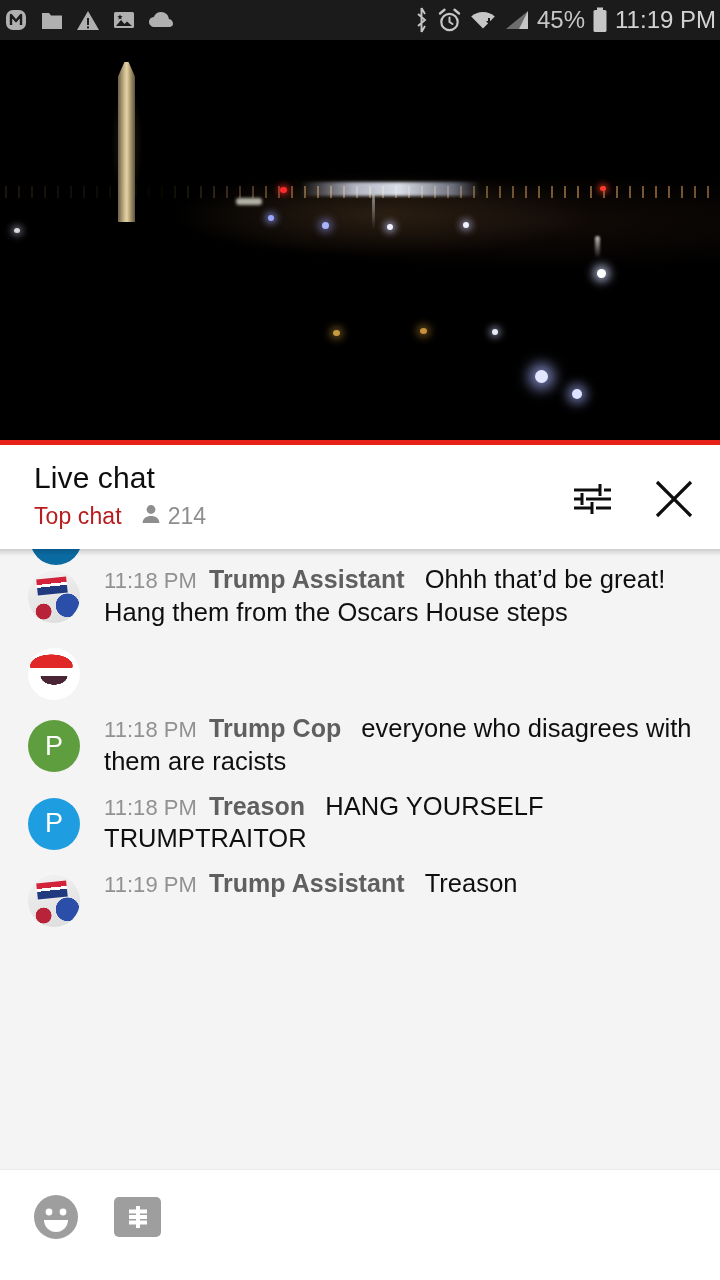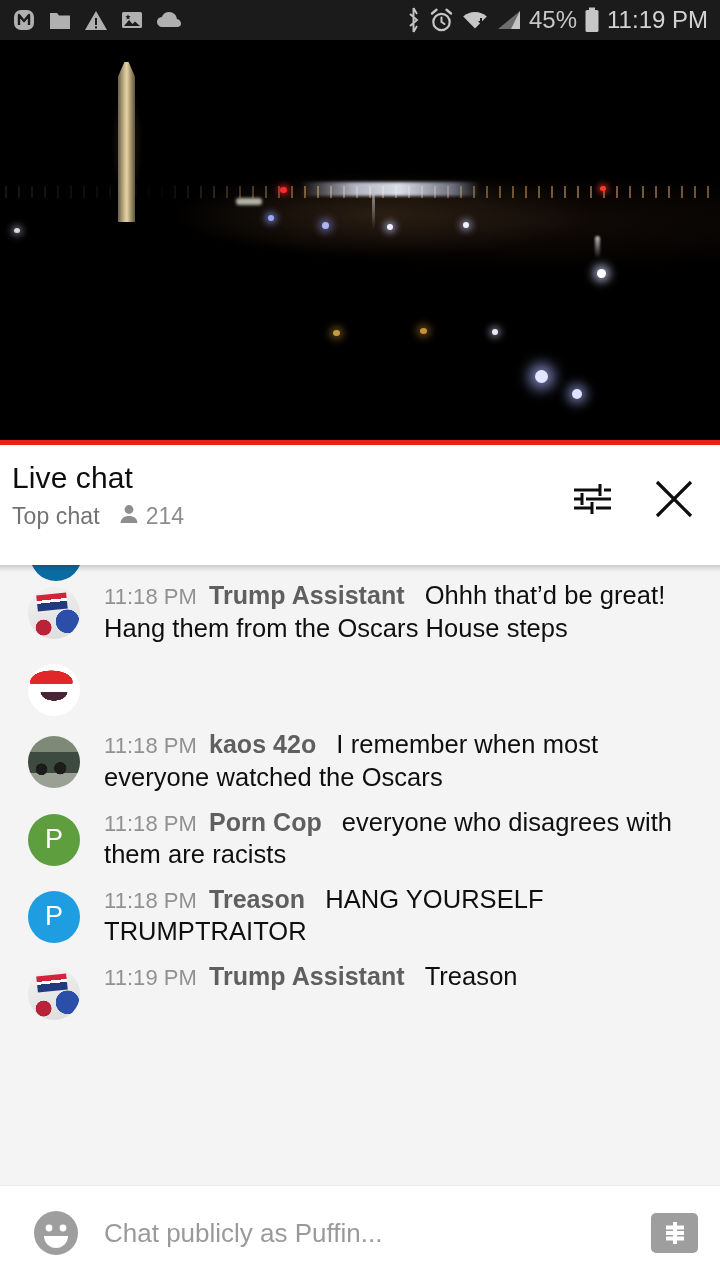--- a/index.html
+++ b/index.html
@@ -10,21 +10,21 @@
     overflow:hidden;
   }
 
   
   .statusbar{
     position:relative;
     height:40px;
     background:#1b1b1b;
     display:flex;
     align-items:center;
-    padding:0 12px;
+    padding:0 4px;
     color:#b0b0b0;
   }
   .sb-left{ display:flex; align-items:center; gap:12px; }
   .sb-right{ display:flex; align-items:center; gap:7px; margin-left:auto; }
   .sb-icon{ display:flex; align-items:center; justify-content:center; }
   .sb-text{
     font-size:24px;
     color:#c6c6c6;
     letter-spacing:0px;
     font-weight:400;
@@ -78,44 +78,44 @@
     filter: blur(1.4px);
   }
   .red-line{
     position:absolute; left:0; right:0; bottom:0;
     height:5px; background:#e62117;
   }
 
   
   .chat-header{
     position:relative;
-    height:120px;
+    height:104px;
     background:#ffffff;
-    padding:14px 22px 0 12px;
+    padding:14px 22px 0 34px;
     display:flex;
     align-items:flex-start;
     z-index:5;
   }
   .ch-titles{ flex:1; }
   .ch-title{
     font-size:30px;
     font-weight:400;
     color:#0d0d0d;
     line-height:1.25;
     letter-spacing:0.1px;
   }
   .ch-sub{
     margin-top:6px;
     display:flex;
     align-items:center;
     gap:18px;
   }
   .ch-subtext{
     font-size:23px;
-    color:#737373;
+    color:#b91c1c;
     letter-spacing:0.1px;
   }
   .ch-viewers{
     display:flex;
     align-items:center;
     gap:6px;
     font-size:23px;
     color:#8e8e8e;
   }
   .ch-actions{
@@ -413,47 +413,42 @@
   <div class="list-shadow"></div>
   <div class="peek"></div>
 <div class="msg">
       <div class="avatar av-trump"></div>
       <div class="msg-body"><span class="ts">11:18 PM</span><span class="author">Trump Assistant</span><span class="text">Ohhh that’d be great! Hang them from the Oscars House steps</span></div>
     </div>
     <div class="msg">
       <div class="avatar av-mezz"></div>
     </div>
     <div class="msg">
-      <div class="avatar av-kaos"></div>
-      <div class="msg-body"><span class="ts">11:18 PM</span><span class="author">kaos 42o</span><span class="text">I remember when most everyone watched the Oscars</span></div>
-    </div>
-    <div class="msg">
       <div class="avatar letter" style="background: rgb(94, 158, 62);">P</div>
-      <div class="msg-body"><span class="ts">11:18 PM</span><span class="author">Porn Cop</span><span class="text">everyone who disagrees with them are racists</span></div>
+      <div class="msg-body"><span class="ts">11:18 PM</span><span class="author">Trump Cop</span><span class="text">everyone who disagrees with them are racists</span></div>
     </div>
     <div class="msg">
       <div class="avatar letter" style="background: rgb(30, 158, 224);">P</div>
       <div class="msg-body"><span class="ts">11:18 PM</span><span class="author">Treason</span><span class="text">HANG YOURSELF TRUMPTRAITOR</span></div>
     </div>
     <div class="msg">
       <div class="avatar av-trump"></div>
       <div class="msg-body"><span class="ts">11:19 PM</span><span class="author">Trump Assistant</span><span class="text">Treason</span></div>
     </div>
   </div>
 
 <div class="input-bar">
   <div class="emoji-btn">
     <svg width="50" height="50" viewBox="0 0 50 50">
       <circle cx="25" cy="25" r="22" fill="#9e9e9e"></circle>
       <circle cx="18" cy="20" r="3.4" fill="#ffffff"></circle>
       <circle cx="32" cy="20" r="3.4" fill="#ffffff"></circle>
       <path d="M13 28a12 12 0 0 0 24 0z" fill="#ffffff"></path>
     </svg>
   </div>
-  <input class="chat-input" type="text" placeholder="Chat publicly as Puffin..." style="">
   <div class="superchat-btn">
     <svg width="30" height="30" viewBox="0 0 30 30">
       <rect x="6" y="13" width="18" height="4" fill="#ffffff"></rect>
       <rect x="6" y="7.5" width="18" height="4" fill="#ffffff"></rect>
       <rect x="6" y="18.5" width="18" height="4" fill="#ffffff"></rect>
       <rect x="13.2" y="4" width="3.6" height="22" fill="#ffffff"></rect>
       <rect x="13.2" y="4" width="3.6" height="22" fill="#ffffff"></rect>
       <path d="M6 7.5h18v4H10.5v1.5H6z" fill="#9e9e9e" opacity="0"></path>
     </svg>
   </div>

